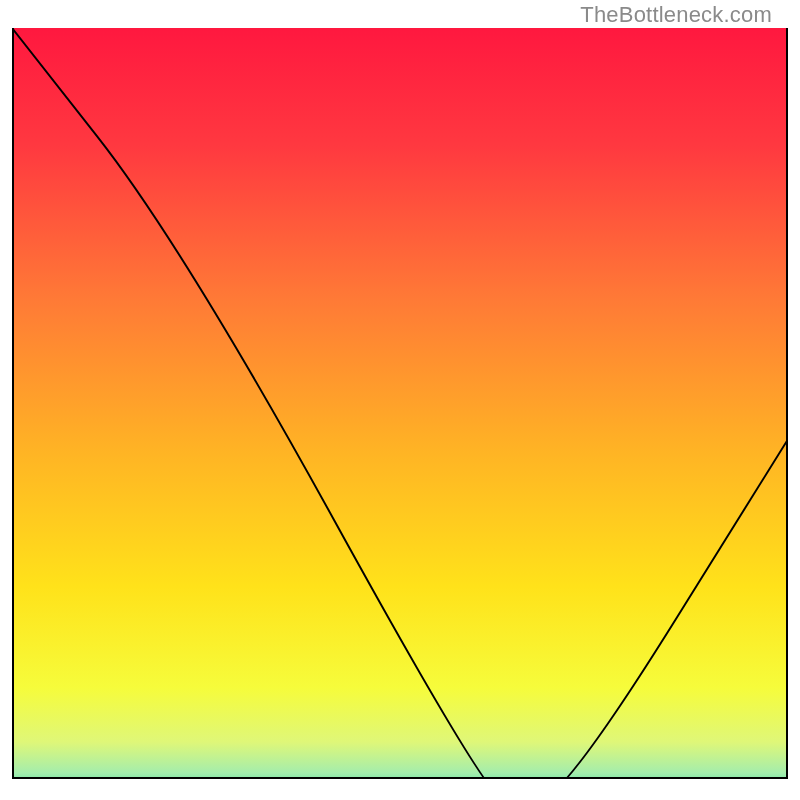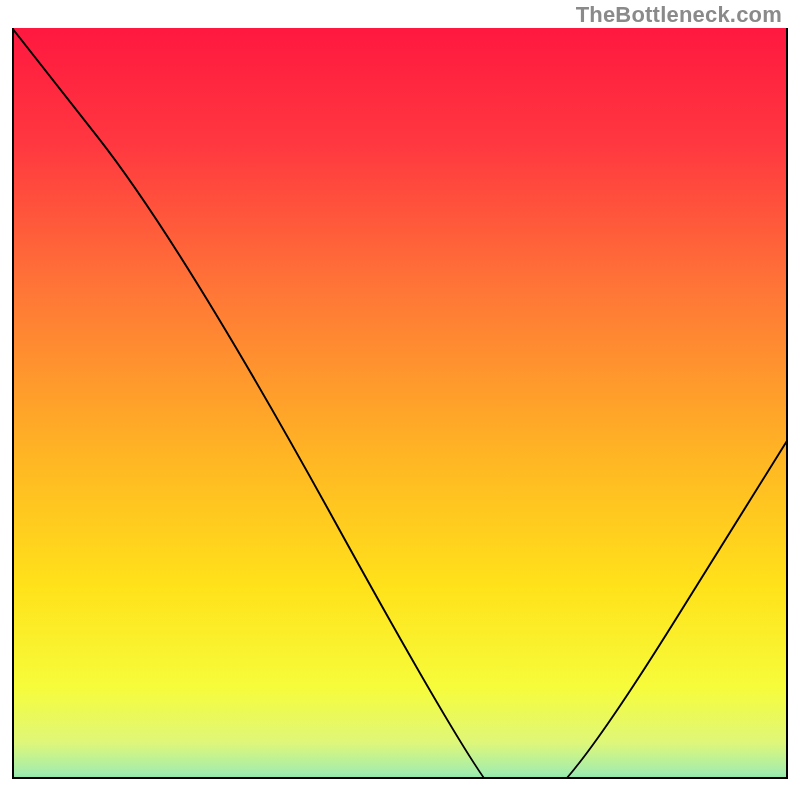--- a/index.html
+++ b/index.html
@@ -27,24 +27,24 @@
     position: absolute;
     inset: 0;
   }
   svg.overlay {
     position: absolute;
     inset: 0;
   }
   .watermark {
     position: absolute;
     top: 2px;
-    right: 18px;
+    right: 28px;
     font-family: Arial, Helvetica, sans-serif;
     font-size: 22px;
-    font-weight: 700;
+    font-weight: 400;
     color: #8a8a8a;
     letter-spacing: 0.2px;
   }
   .axis-line {
     position: absolute;
     background: #000;
   }
   .axis-bottom {
     left: 12px;
     width: 776px;

